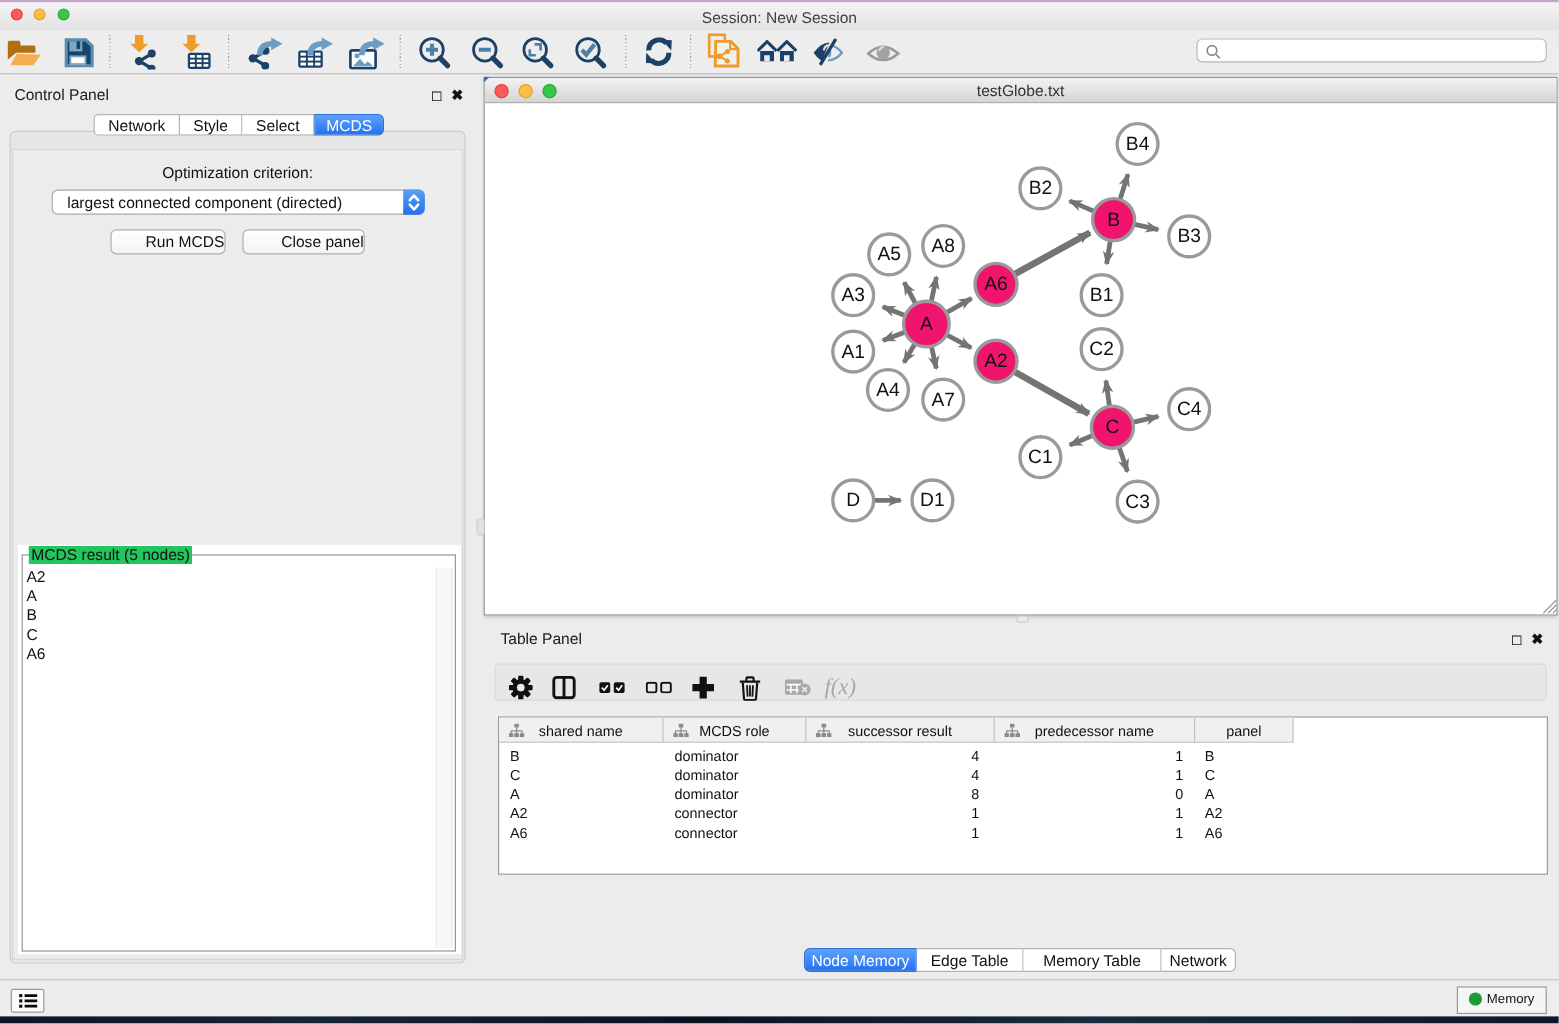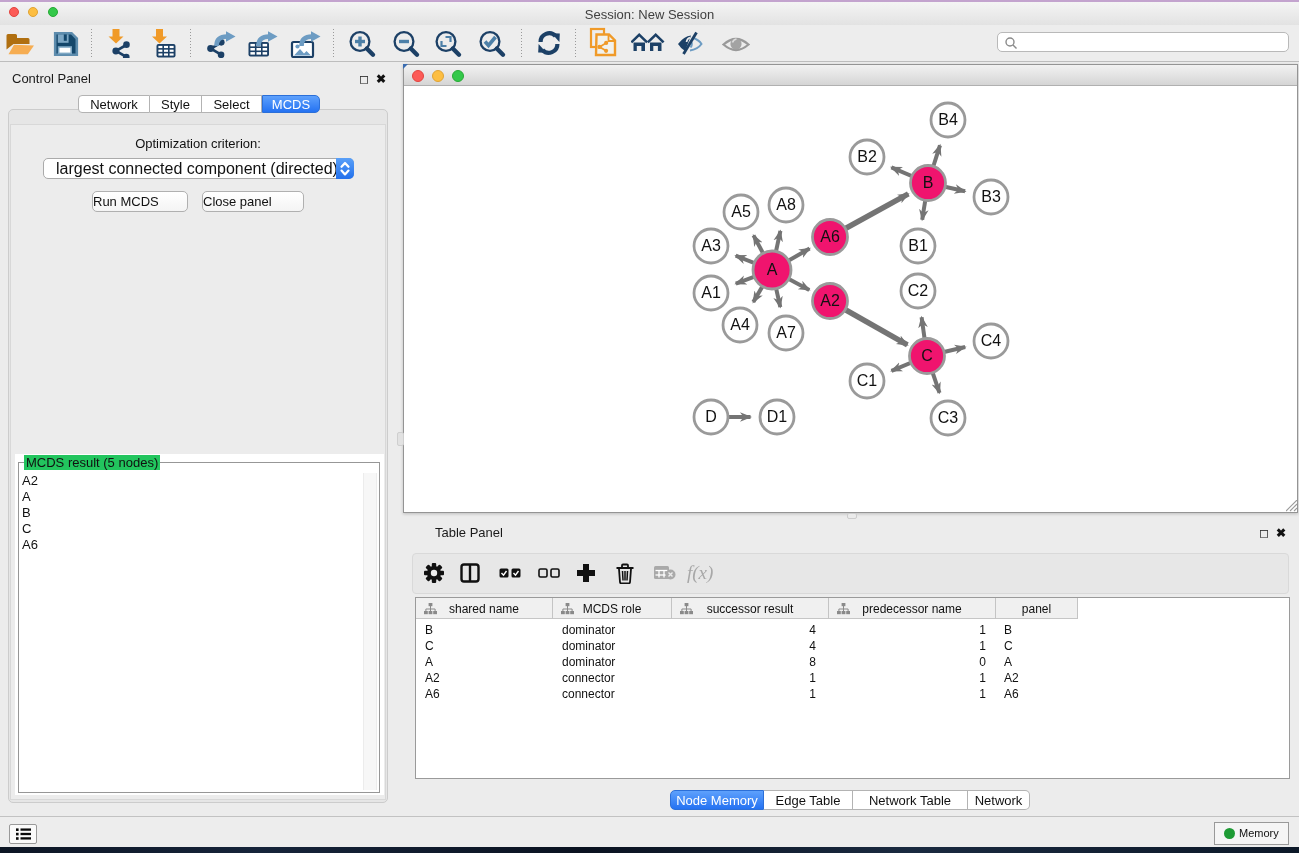--- a/index.html
+++ b/index.html
@@ -19,44 +19,44 @@
 #search{left:997px;top:7px;width:292px;height:20px;background:#fff;border:1px solid #b9b9b9;border-radius:5px}
 #search svg{position:absolute;left:6px;top:3px}
 
 #cp-title{left:12px;top:71px;font-size:13px;color:#1a1a1a}
 .wbtn{position:absolute;font-size:12px;color:#111}
 .tab{position:absolute;top:0;height:18px;font-size:13px;color:#111;text-align:center;line-height:17px;background:#fff;border:1px solid #b3b3b3;z-index:5}
 .tab.sel{background:linear-gradient(180deg,#5ea1fc,#2472f2);color:#fff;border:1px solid #2b6fd8}
 #cp-border{left:8px;top:109px;width:380px;height:694px;border:1px solid #ccc;border-radius:5px;background:#e6e6e6}
 #cp-inner{left:10px;top:124px;width:376px;height:676px;border:1px solid #d8d8d8;background:#ececec}
 #opt-label{left:0;top:136px;width:396px;text-align:center;font-size:13px;color:#111}
-#dropdown{left:43px;top:158px;width:311px;height:21px;background:#fff;border:1px solid #aaa;border-radius:5px;font-size:16px;line-height:19px;padding-left:12px;color:#111}
+#dropdown{left:43px;top:158px;width:311px;height:21px;background:#fff;border:1px solid #aaa;border-radius:5px;font-size:13px;line-height:19px;padding-left:12px;color:#111}
 #dd-step{right:-1px;top:-1px;width:18px;height:21px;border-radius:0 5px 5px 0;background:linear-gradient(180deg,#5aa0f8,#2270ec)}
-.btn{position:absolute;top:191px;height:21px;background:linear-gradient(180deg,#fff,#f4f4f4);border:1px solid #b0b0b0;border-radius:5px;font-size:13px;text-align:left;line-height:19px;color:#111}
+.btn{position:absolute;top:191px;height:21px;background:linear-gradient(180deg,#fff,#f4f4f4);border:1px solid #b0b0b0;border-radius:5px;font-size:13px;text-align:right;line-height:19px;color:#111}
 #fieldwrap{left:15px;top:454px;width:369px;height:341px;background:#fff}
 #fieldset{left:18px;top:462px;width:362px;height:331px;border:1px solid #979797;background:#fff}
 #legend{left:24px;top:455px;font-size:13px;color:#111;background:#22c55e;padding:0 2px}
 #mlist{left:22px;top:473px;font-size:13px;color:#111;line-height:16px}
 #mscroll{left:363px;top:473px;width:14px;height:317px;background:#f7f7f7;border-left:1px solid #ececec;border-right:1px solid #ececec}
 
 #nw{left:403px;top:64px;width:895px;height:449px;background:#fff;border:1.5px solid #949494;box-shadow:0 1px 3px rgba(0,0,0,.2)}
 #nw-tb{position:absolute;left:0;top:0;width:100%;height:21px;background:linear-gradient(180deg,#f2f2f2,#d5d5d5);border-bottom:1px solid #b0b0b0}
 #nw-tb .r{left:8px;background:#fc5b57;border:1px solid #e2443f;top:5px}
 #nw-tb .y{left:28px;background:#fdbe41;border:1px solid #e0a334;top:5px}
 #nw-tb .g{left:48px;background:#34c84a;border:1px solid #27aa35;top:5px}
 #nw-tb .t{position:absolute;left:0;right:0;top:3px;text-align:center;font-size:13px;color:#333}
 #graph{position:absolute;left:-0.5px;top:20px}
 #graph line{stroke:#747474}
 #graph .pn{fill:#f0146e;stroke:#9a9a9a;stroke-width:2.8}
 #graph .wn{fill:#fff;stroke:#9a9a9a;stroke-width:2.8}
 #graph text{font-size:16px;fill:#111;text-anchor:middle}
 
-#tp-title{left:435px;top:525px;font-size:13px;color:#1a1a1a}
-#tp-toolbar{left:412px;top:553px;width:877px;height:41px;background:#e7e7e7;border:1px solid #d9d9d9;border-radius:4px}
-#tbl{left:415px;top:597px;width:875px;height:182px;background:#fff;border:1px solid #9a9a9a}
+#tp-title{left:417px;top:525px;font-size:13px;color:#1a1a1a}
+#tp-toolbar{left:412px;top:553px;width:877px;height:31px;background:#e7e7e7;border:1px solid #d9d9d9;border-radius:4px}
+#tbl{left:415px;top:597px;width:875px;height:132px;background:#fff;border:1px solid #9a9a9a}
 #thead{position:absolute;left:0;top:0;height:21px;background:#f0f0f0;border-bottom:1px solid #c6c6c6}
 .th{position:absolute;top:0;height:21px;border-right:1px solid #c4c4c4;font-size:12px;color:#111}
 .th span{position:absolute;top:4px;width:100%;text-align:center}
 .td{position:absolute;font-size:12px;color:#111;height:16px;line-height:16px}
 
 #status{left:0;top:816px;width:1299px;height:31px;background:#ededed;border-top:1px solid #c2c2c2}
 #listbtn{left:9px;top:824px;width:28px;height:20px;background:#fafafa;border:1px solid #999;border-radius:2px}
 #membtn{left:1214px;top:822px;width:75px;height:23px;background:#f5f5f5;border:1px solid #999;font-size:11px;color:#111;line-height:21px}
 #membtn i{display:inline-block;width:11px;height:11px;border-radius:50%;background:#1d9b35;margin:0 4px 0 9px;vertical-align:-2px}
 </style></head>
@@ -243,20 +243,21 @@
 <div class="abs" id="fieldset"></div>
 <div class="abs" id="legend">MCDS result (5 nodes)</div>
 <div class="abs" id="mlist">A2<br>A<br>B<br>C<br>A6</div>
 <div class="abs" id="mscroll"></div>
 
 <div class="abs" id="nw">
   <div id="nw-tb">
       <div class="tl r"></div>
       <div class="tl y"></div>
       <div class="tl g"></div>
+      <div class="t">testGlobe.txt</div>
     </div>
   <svg id="graph" width="892" height="423" viewBox="0 0 892 423">
     <defs>
         <marker id="arw" markerWidth="14" markerHeight="12" refX="10.5" refY="5" orient="auto" markerUnits="userSpaceOnUse">
           <path d="M0,0.2 L12,5 L0,9.8 L3.5,5 z" fill="#747474"></path>
         </marker>
       </defs>
     <g id="edges">
 <line x1="368.0" y1="185.0" x2="331.8" y2="198.7" stroke-width="4" marker-end="url(#arw)"></line>
 <line x1="368.0" y1="185.0" x2="331.7" y2="170.7" stroke-width="4" marker-end="url(#arw)"></line>
@@ -496,21 +497,21 @@
 <div class="td" style="left:500px;top:72px;width:70px;text-align:right">1</div>
 <div class="td" style="left:588px;top:72px">A2</div>
 <div class="td" style="left:9px;top:88px">A6</div>
 <div class="td" style="left:146px;top:88px">connector</div>
 <div class="td" style="left:330px;top:88px;width:70px;text-align:right">1</div>
 <div class="td" style="left:500px;top:88px;width:70px;text-align:right">1</div>
 <div class="td" style="left:588px;top:88px">A6</div>
 </div>
 <div class="tab sel" style="left:670px;top:790px;width:94px;height:20px;line-height:19px;border-radius:5px 0 0 5px">Node Memory</div>
 <div class="tab" style="left:764px;top:790px;width:89px;height:20px;line-height:19px;border-left:none">Edge Table</div>
-<div class="tab" style="left:853px;top:790px;width:115px;height:20px;line-height:19px;border-left:none">Network Table</div>
+<div class="tab" style="left:853px;top:790px;width:115px;height:20px;line-height:19px;border-left:none">Memory Table</div>
 <div class="tab" style="left:968px;top:790px;width:62px;height:20px;line-height:19px;border-radius:0 5px 5px 0;border-left:none">Network</div>
 <div class="abs" id="status"></div>
 <div class="abs" id="listbtn"><svg width="26" height="18" viewBox="0 0 26 18">
       <g stroke="#0a0a0a" stroke-width="2.3">
         <line x1="10.5" y1="4.6" x2="21" y2="4.6"></line>
         <line x1="10.5" y1="9" x2="21" y2="9"></line>
         <line x1="10.5" y1="13.4" x2="21" y2="13.4"></line>
       </g>
       <g fill="#0a0a0a">
         <rect x="6" y="3.4" width="2.6" height="2.6"></rect>

